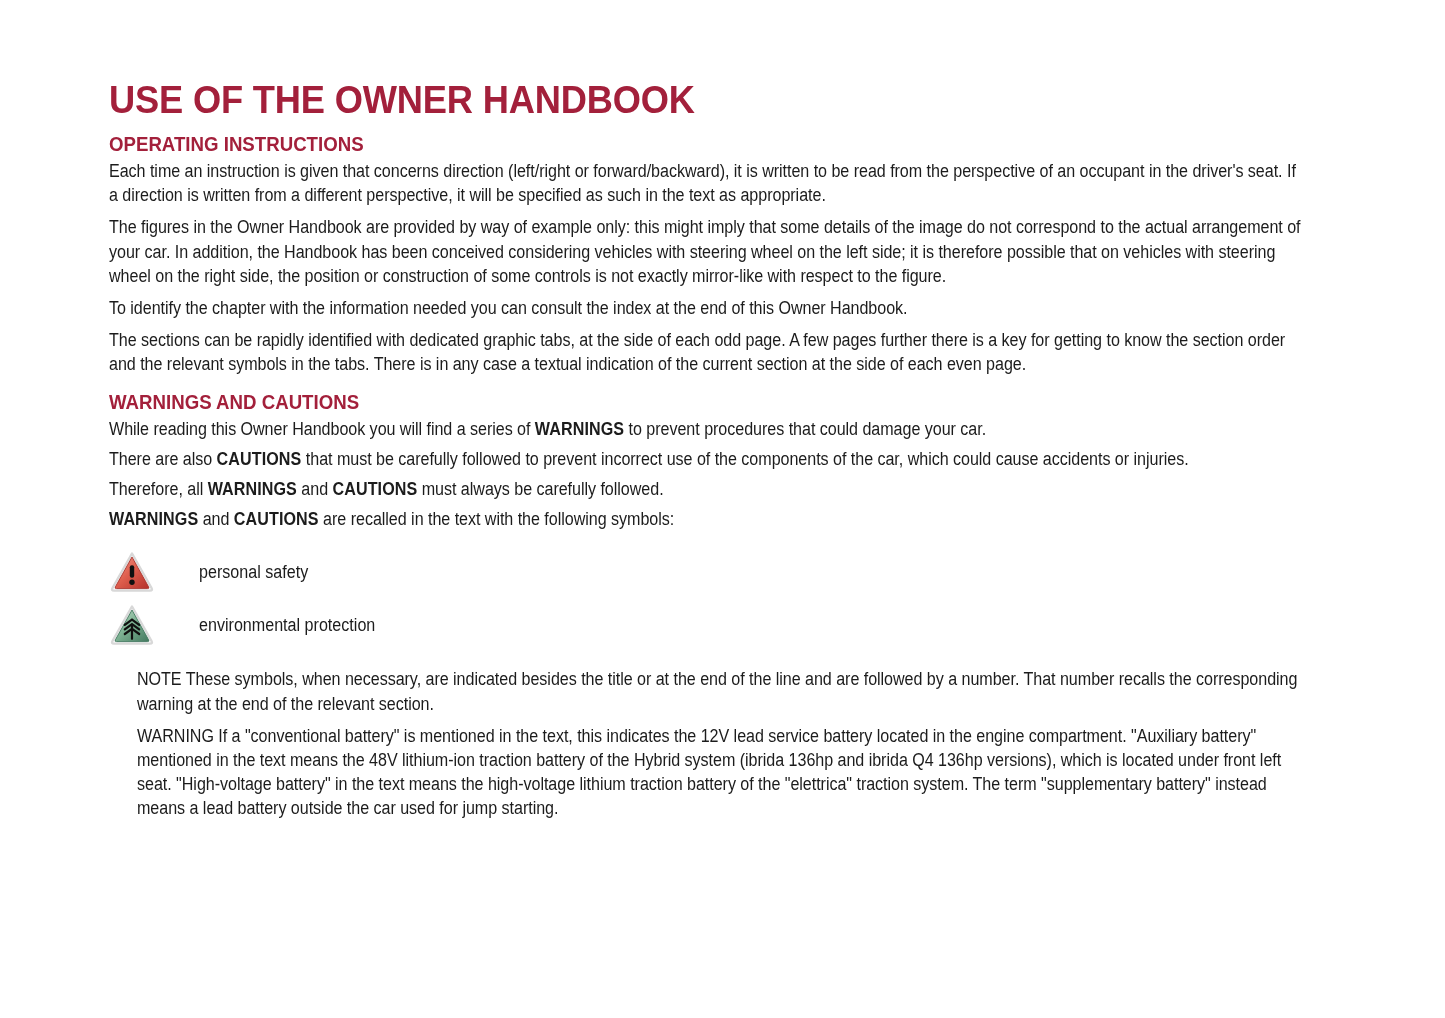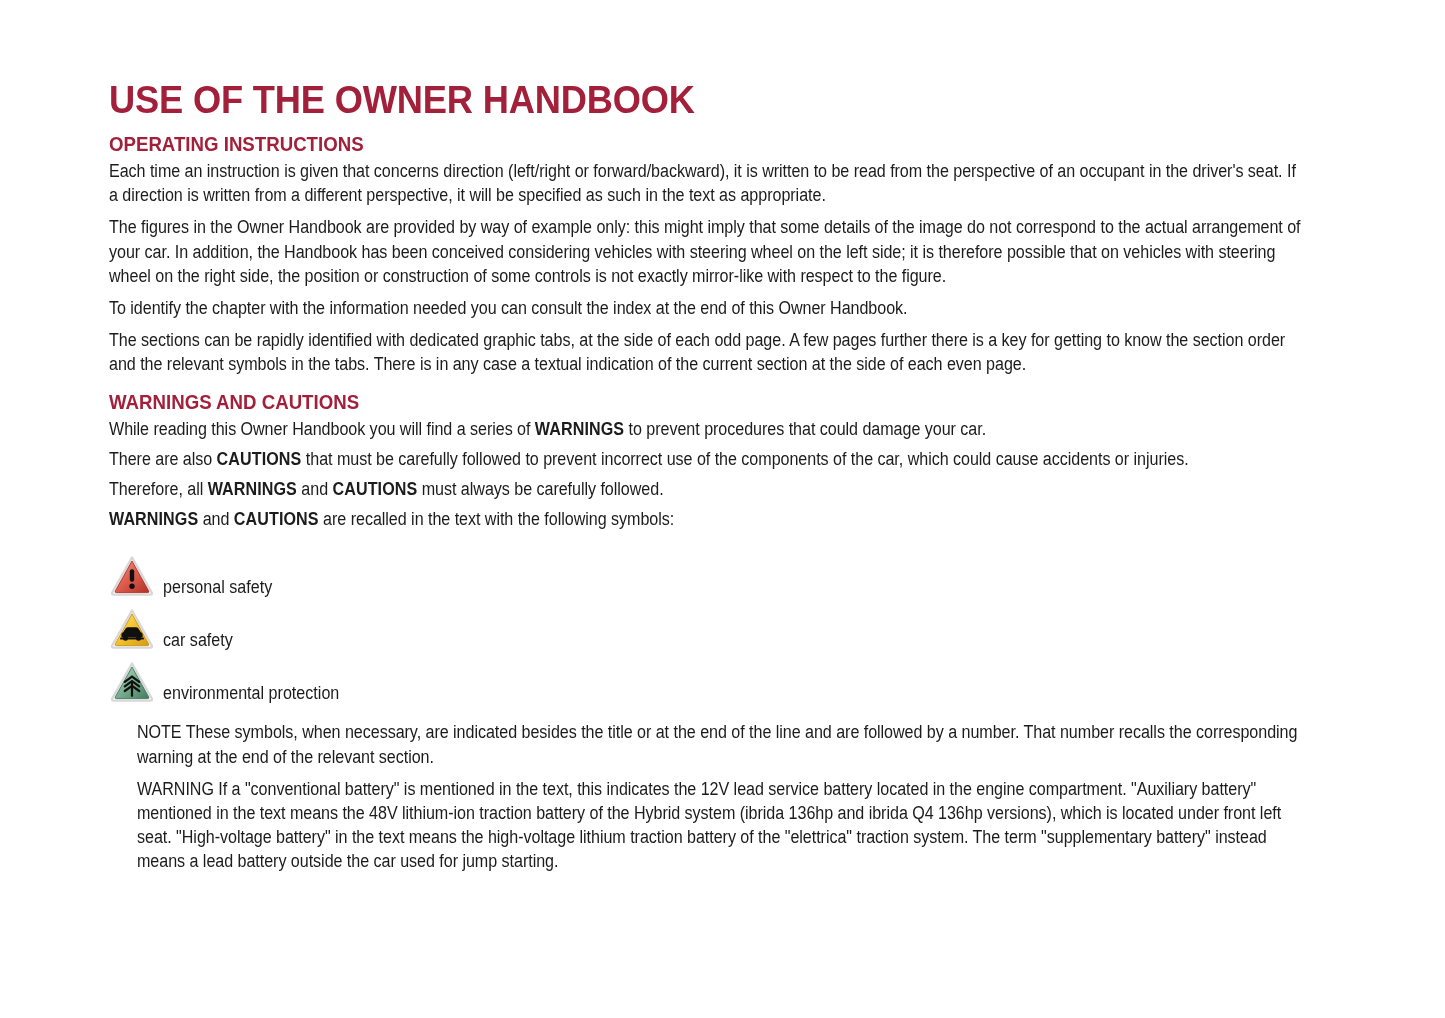--- a/index.html
+++ b/index.html
@@ -79,22 +79,23 @@
     letter-spacing: 0.1px;
   }
 
   
   .symbols {
     margin-top: 14px;
     margin-bottom: 10px;
   }
   .symbol-row {
     display: flex;
-    align-items: flex-end;
+    align-items: center;
     height: 53px;
+    gap: 36px;
   }
   .symbol-icon {
     width: 46px;
     height: 44px;
     flex: 0 0 46px;
     position: relative;
     margin-right: 8px;
   }
   .symbol-icon svg { display: block; }
   .symbol-label {
@@ -159,40 +160,20 @@
             </defs>
             <path d="M23 3.5 L42.5 38 Q44 40.6 41 40.6 L5 40.6 Q2 40.6 3.5 38 Z" fill="#ffffff" stroke="#d8d8d8" stroke-width="2.4" stroke-linejoin="round"></path>
             <path d="M23 7 L39.6 36.8 Q40.7 38.6 38.4 38.6 L7.6 38.6 Q5.3 38.6 6.4 36.8 Z" fill="url(#gRed)" stroke="#a8342e" stroke-width="0.9" stroke-linejoin="round"></path>
             <rect x="20.8" y="15.2" width="4.4" height="12.6" rx="2.1" fill="#101010"></rect>
             <circle cx="23" cy="32.2" r="2.7" fill="#101010"></circle>
           </svg>
         </span>
         <span class="symbol-label">personal safety</span>
       </div>
 
-      <div class="symbol-row">
-        <span class="symbol-icon">
-          <svg width="46" height="44" viewBox="0 0 46 44" xmlns="http://www.w3.org/2000/svg">
-            <defs>
-              <linearGradient id="gYel" x1="0" y1="0" x2="1" y2="1">
-                <stop offset="0%" stop-color="#fbe08a"></stop>
-                <stop offset="45%" stop-color="#f5c52f"></stop>
-                <stop offset="100%" stop-color="#d79a14"></stop>
-              </linearGradient>
-            </defs>
-            <path d="M23 3.5 L42.5 38 Q44 40.6 41 40.6 L5 40.6 Q2 40.6 3.5 38 Z" fill="#ffffff" stroke="#d8d8d8" stroke-width="2.4" stroke-linejoin="round"></path>
-            <path d="M23 7 L39.6 36.8 Q40.7 38.6 38.4 38.6 L7.6 38.6 Q5.3 38.6 6.4 36.8 Z" fill="url(#gYel)" stroke="#c79412" stroke-width="0.9" stroke-linejoin="round"></path>
-            <path d="M12.4 30.6 L12.4 27.4 Q12.4 25.6 14.2 25.2 L16.6 21.4 Q17.4 20.2 19.2 20.2 L26.8 20.2 Q28.6 20.2 29.4 21.4 L31.8 25.2 Q33.6 25.6 33.6 27.4 L33.6 30.6 Z" fill="#101010"></path>
-            <rect x="11.2" y="30.6" width="23.6" height="1.9" fill="#101010"></rect>
-            <circle cx="16.5" cy="31.2" r="2.5" fill="#101010"></circle>
-            <circle cx="29.5" cy="31.2" r="2.5" fill="#101010"></circle>
-          </svg>
-        </span>
-        <span class="symbol-label">car safety</span>
-      </div>
 
       <div class="symbol-row">
         <span class="symbol-icon">
           <svg width="46" height="44" viewBox="0 0 46 44" xmlns="http://www.w3.org/2000/svg">
             <defs>
               <linearGradient id="gGrn" x1="0" y1="0" x2="1" y2="1">
                 <stop offset="0%" stop-color="#c3ddc9"></stop>
                 <stop offset="45%" stop-color="#7fb394"></stop>
                 <stop offset="100%" stop-color="#43795f"></stop>
               </linearGradient>

